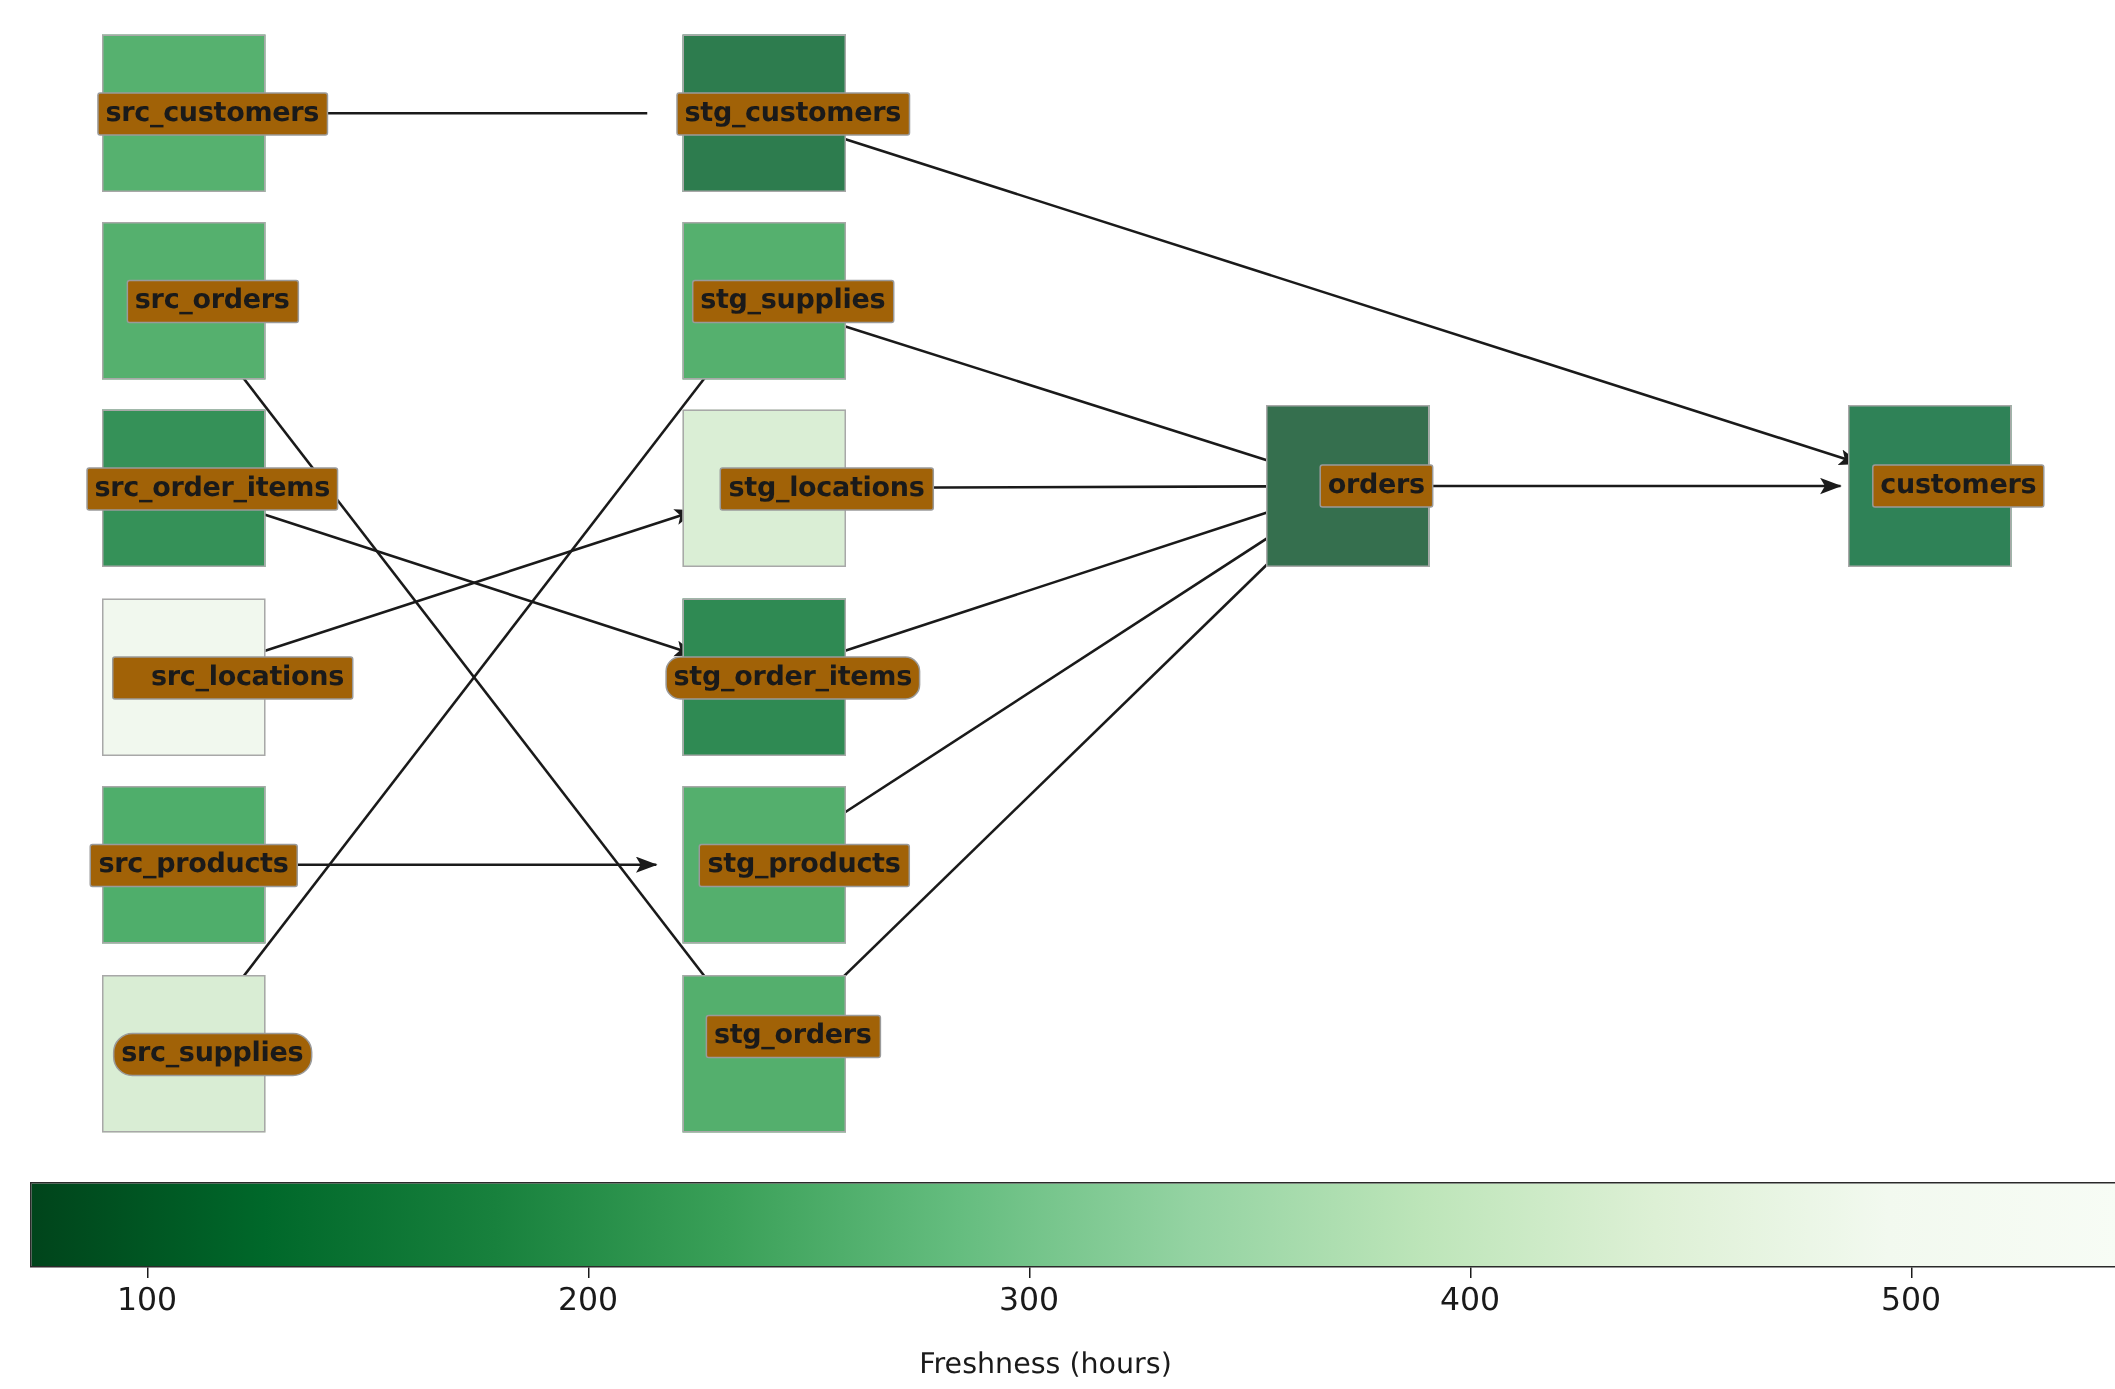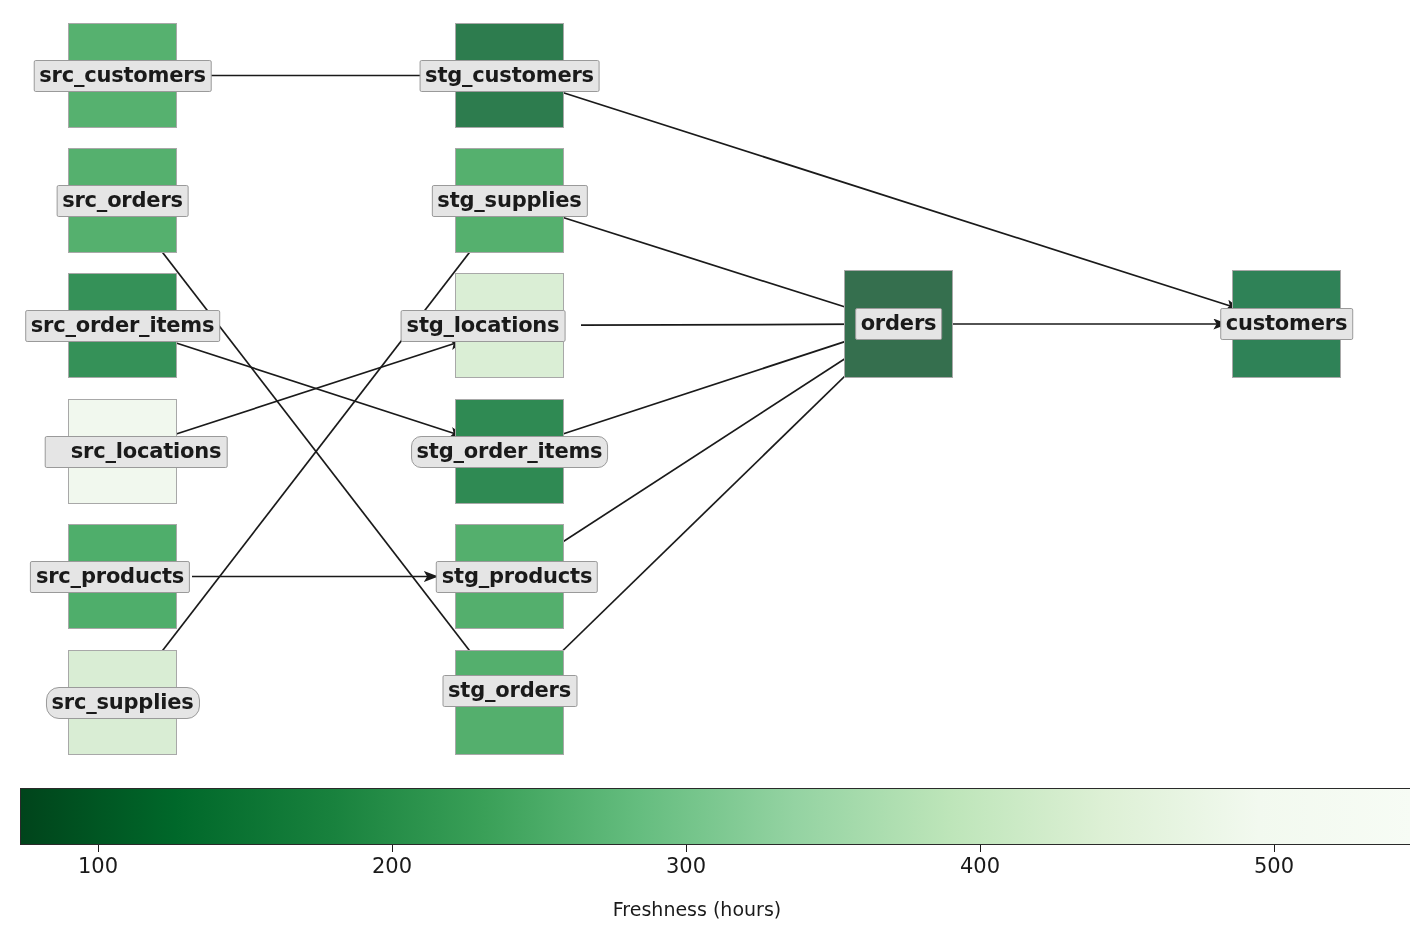--- a/index.html
+++ b/index.html
@@ -28,32 +28,33 @@
     pointer-events: none;
   }
   .node {
     position: absolute;
     box-sizing: border-box;
     border: 1.4px solid #a8a8a8;
   }
   .node-label {
     position: absolute;
     box-sizing: border-box;
-    background: #e5e5e5;
+    background: #a16207;
     border: 1.6px solid #9a9a9a;
     border-radius: 2px;
     color: #1a1a1a;
     font-weight: bold;
-    font-size: 21px;
+    font-size: 18px;
     line-height: 1;
     padding: 4px 5px 5px 5px;
     white-space: nowrap;
     transform: translate(-50%, -50%);
     font-family: "DejaVu Sans", sans-serif;
     letter-spacing: -0.2px;
+    margin-left: 19px;
   }
   
   #colorbar-wrap {
     position: absolute;
     left: 20px;
     top: 788px;
     width: 1408px;
     height: 57px;
   }
   #colorbar {
@@ -136,21 +137,21 @@
     </div>
   <div id="label-layer">
       <div class="node-label" style="left: 122.5px; top: 75.5px;">src_customers</div>
       <div class="node-label" style="left: 122.5px; top: 200.5px;">src_orders</div>
       <div class="node-label" style="left: 122.5px; top: 325.5px;">src_order_items</div>
       <div class="node-label" style="left: 136px; top: 451.5px; padding-left: 25px;">src_locations</div>
       <div class="node-label" style="left: 110px; top: 576.5px;">src_products</div>
       <div class="node-label" style="left: 122.5px; top: 702.5px; border-radius: 13px;">src_supplies</div>
       <div class="node-label" style="left: 509.5px; top: 75.5px;">stg_customers</div>
       <div class="node-label" style="left: 509.5px; top: 200.5px;">stg_supplies</div>
-      <div class="node-label" style="left: 483px; top: 325.5px;">stg_locations</div>
+      <div class="node-label" style="left: 532px; top: 325.5px;">stg_locations</div>
       <div class="node-label" style="left: 509.5px; top: 451.5px; border-radius: 10px;">stg_order_items</div>
       <div class="node-label" style="left: 517px; top: 576.5px;">stg_products</div>
       <div class="node-label" style="left: 509.5px; top: 691px;">stg_orders</div>
       <div class="node-label" style="left: 898.5px; top: 324px;">orders</div>
       <div class="node-label" style="left: 1286.5px; top: 324px;">customers</div>
     </div>
 
   <div id="colorbar-wrap">
     <div id="colorbar" style="background: linear-gradient(to right, rgb(0, 68, 27), rgb(0, 104, 42), rgb(24, 129, 61), rgb(58, 160, 88), rgb(101, 189, 127), rgb(148, 211, 162), rgb(189, 229, 185), rgb(221, 240, 213), rgb(242, 249, 239), rgb(247, 252, 245));"></div>
     <div id="colorbar-ticks">

